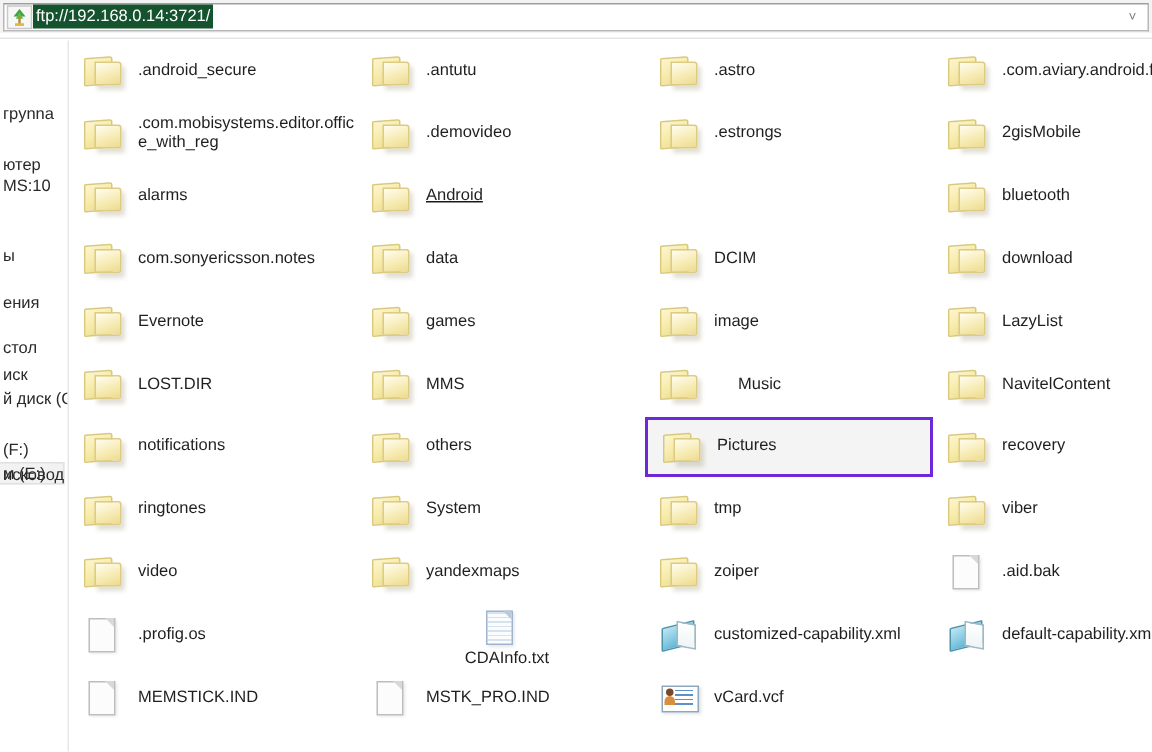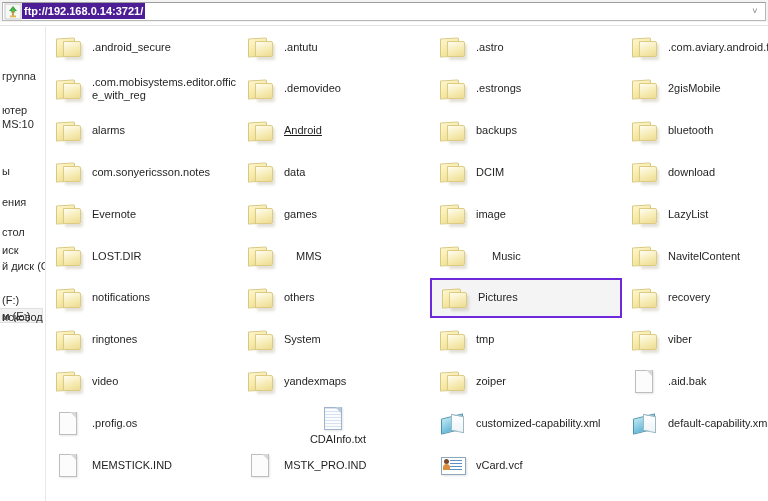--- a/index.html
+++ b/index.html
@@ -24,27 +24,26 @@
     flex: 1 1 auto;
     height: 19px;
     background: #ffffff;
     border: 1px solid #b8b8b8;
     border-top-color: #9e9e9e;
     display: flex; align-items: center;
     padding: 0 1px;
   }
   #ftp-icon { width: 18px; height: 17px; flex: 0 0 18px; position: relative; }
   #addr-value {
-    background: #4c1d95;
+    background: #14532d;
     color: #ffffff;
     font-size: 11px;
     line-height: 14px;
     padding: 1px 2px 1px 2px;
     white-space: nowrap;
-    font-weight: bold;
   }
   #addr-rest { flex: 1 1 auto; }
   #addr-chevron {
     flex: 0 0 18px;
     text-align: center;
     font-size: 9px;
     color: #7a7a7a;
     line-height: 19px;
     cursor: default;
   }
@@ -319,24 +318,20 @@
       <span class="nm">2gisMobile</span>
     </div>
     <div class="cell" style="left: 0px; top: 83.6px;">
       <span class="ic ic-folder"></span>
       <span class="nm">alarms</span>
     </div>
     <div class="cell" style="left: 192px; top: 83.6px; text-decoration: underline;">
       <span class="ic ic-folder"></span>
       <span class="nm">Android</span>
     </div>
-    <div class="cell" style="left: 384px; top: 83.6px;">
-      <span class="ic ic-folder"></span>
-      <span class="nm">backups</span>
-    </div>
     <div class="cell" style="left: 576px; top: 83.6px;">
       <span class="ic ic-folder"></span>
       <span class="nm">bluetooth</span>
     </div>
     <div class="cell" style="left: 0px; top: 125.4px;">
       <span class="ic ic-folder"></span>
       <span class="nm">com.sonyericsson.notes</span>
     </div>
     <div class="cell" style="left: 192px; top: 125.4px;">
       <span class="ic ic-folder"></span>
@@ -363,21 +358,21 @@
       <span class="nm">image</span>
     </div>
     <div class="cell" style="left: 576px; top: 167.2px;">
       <span class="ic ic-folder"></span>
       <span class="nm">LazyList</span>
     </div>
     <div class="cell" style="left: 0px; top: 209px;">
       <span class="ic ic-folder"></span>
       <span class="nm">LOST.DIR</span>
     </div>
-    <div class="cell" style="left: 192px; top: 209px; gap: 12px;">
+    <div class="cell" style="left: 192px; top: 209px;">
       <span class="ic ic-folder"></span>
       <span class="nm">MMS</span>
     </div>
     <div class="cell" style="left: 384px; top: 209px; gap: 16px;">
       <span class="ic ic-folder"></span>
       <span class="nm">Music</span>
     </div>
     <div class="cell" style="left: 576px; top: 209px;">
       <span class="ic ic-folder"></span>
       <span class="nm">NavitelContent</span>

